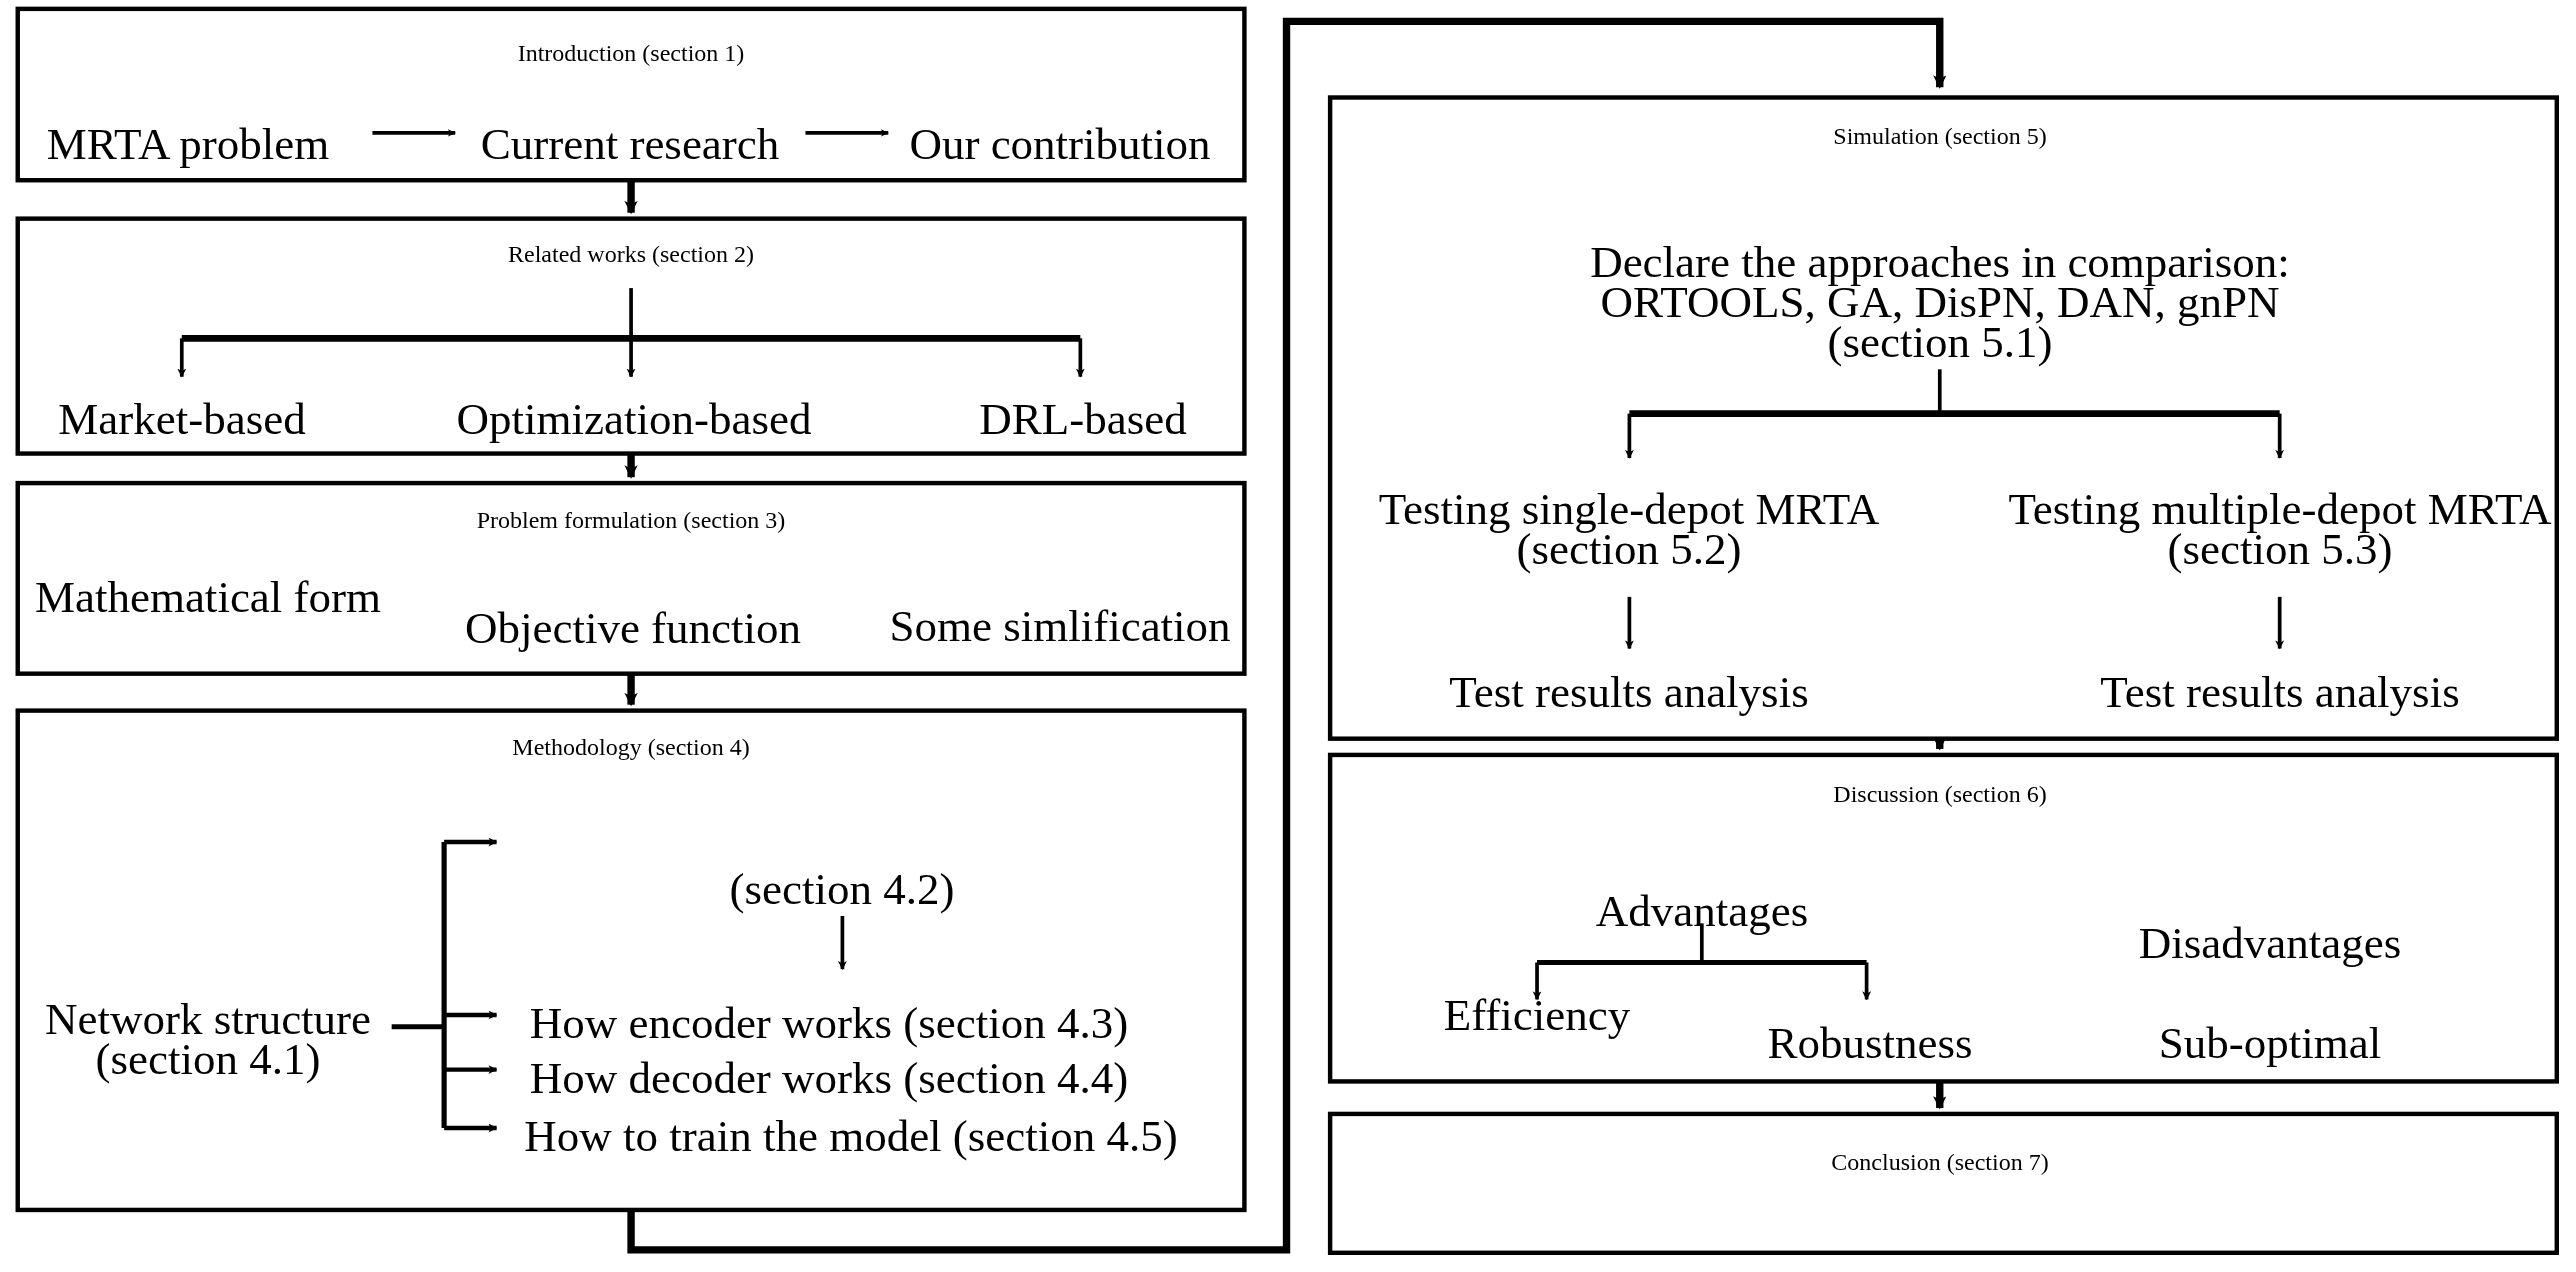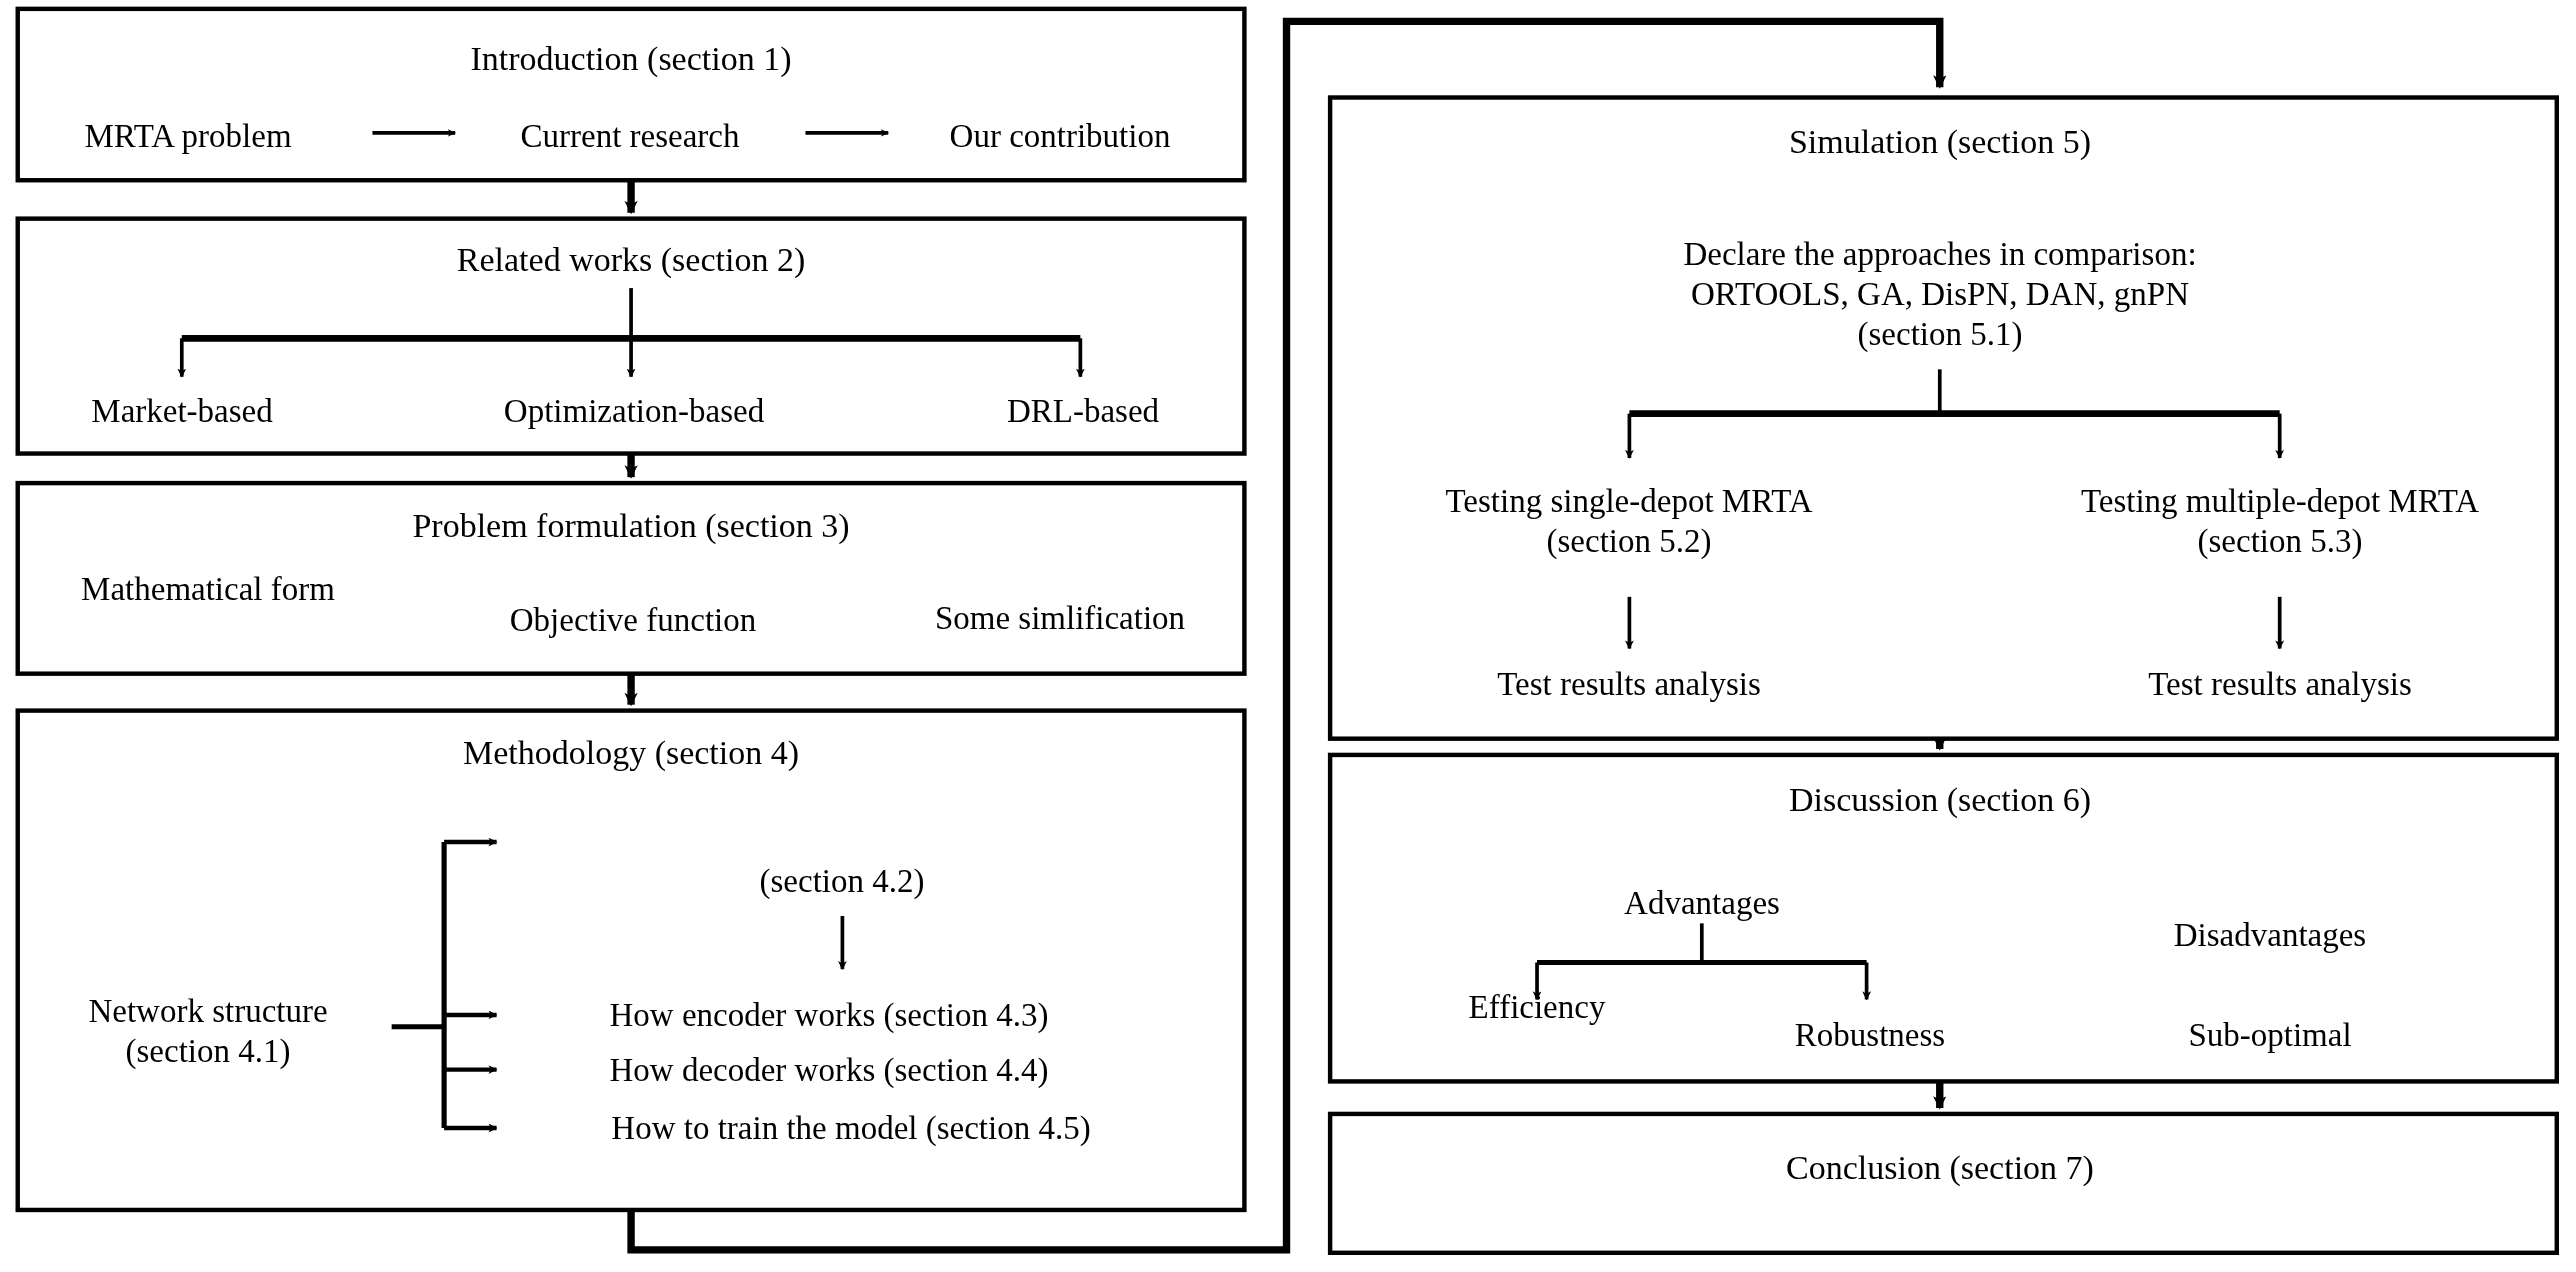--- a/index.html
+++ b/index.html
@@ -15,22 +15,22 @@
   .lbl{
     position:absolute;
     font-family:"Liberation Serif","DejaVu Serif",serif;
     color:#000;
     white-space:pre;
     line-height:1.20;
     text-align:center;
     font-size:33px;
   }
   .ctr{transform:translateX(-50%);}
-  .f44{font-size:33px;}
-  .f46{font-size:34px;}
+  .f44{font-size:45px;}
+  .f46{font-size:24px;}
 </style>
 </head>
 <body>
 
 <div id="root">
 
   <svg class="layer" viewBox="0 0 3486 1722" preserveAspectRatio="none">
     <defs>
       <marker id="ah" markerWidth="16" markerHeight="16" refX="11" refY="6" orient="auto" markerUnits="userSpaceOnUse">
         <path d="M0,0 L12,6 L0,12 L3.2,6 Z" fill="#000"></path>

